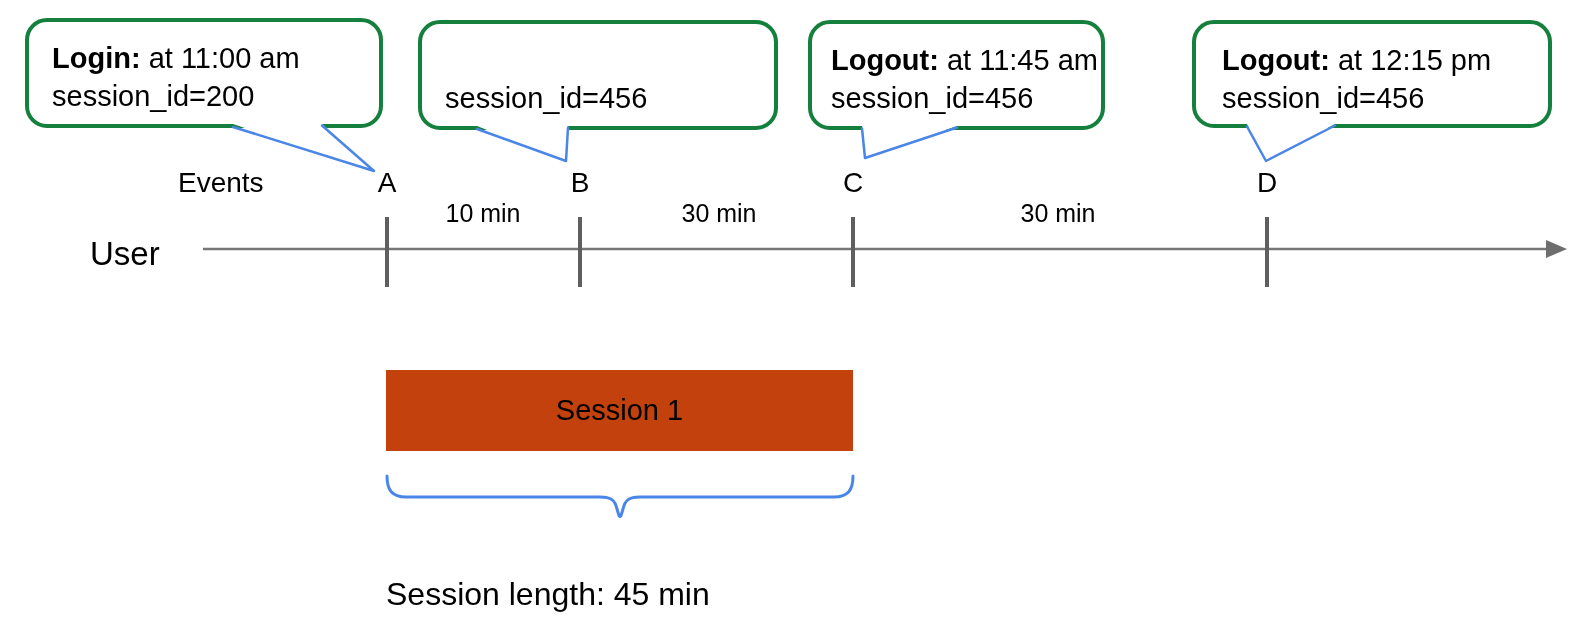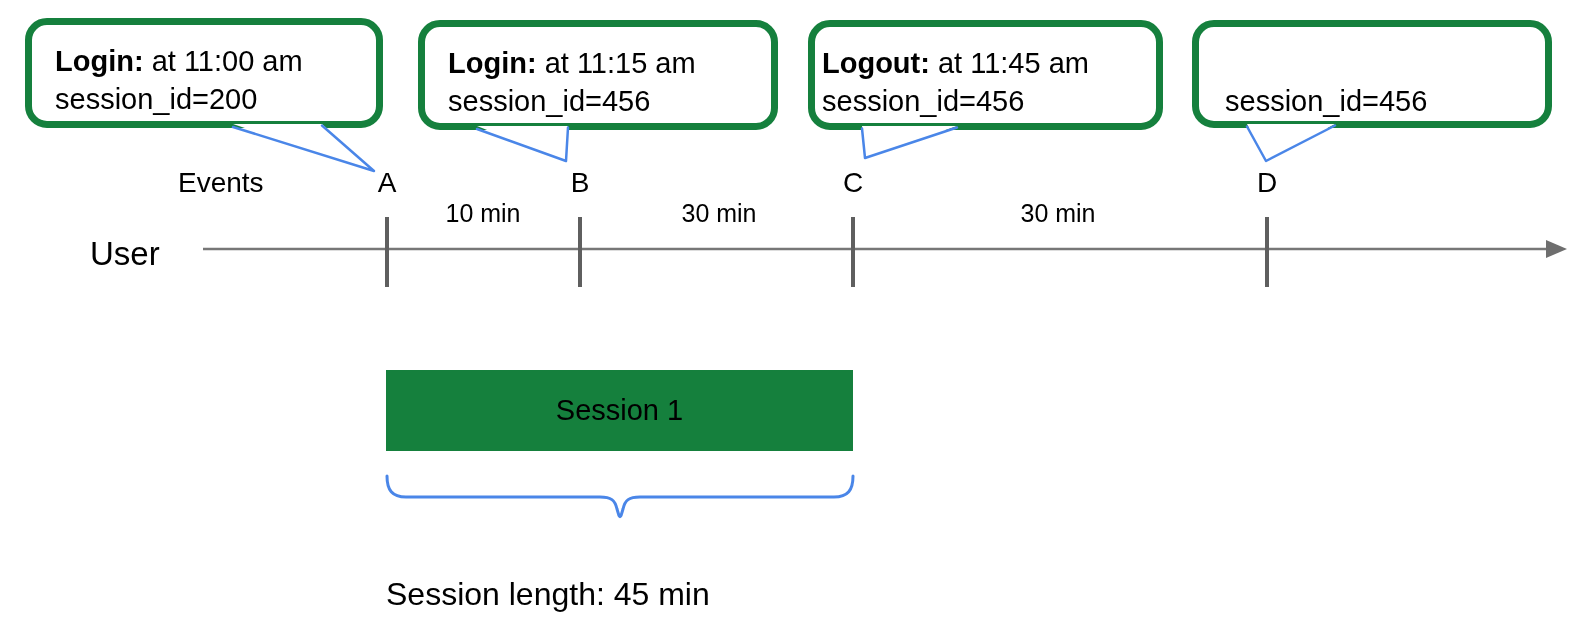--- a/index.html
+++ b/index.html
@@ -2,76 +2,76 @@
 <html><head>
 <meta charset="utf-8">
 <style>
   html,body { margin:0; padding:0; background:#ffffff; }
   body { font-family:"Liberation Sans", sans-serif; color:#000; }
   .canvas { position:relative; width:1574px; height:630px; background:#ffffff; overflow:hidden; }
 
   .bubble {
     position:absolute;
     background:#ffffff;
-    border:7px solid #15803d;
+    border:4px solid #15803d;
     border-radius:22px;
     box-sizing:border-box;
     font-size:29px;
     line-height:38px;
     padding:17px 10px 0 23px;
     white-space:nowrap;
     z-index:1;
   }
   #bubble-a { left:25px;   top:18px; width:358px; height:110px; }
   #bubble-b { left:418px;  top:20px; width:360px; height:110px; }
-  #bubble-c { left:808px;  top:20px; width:355px; height:110px; padding-left:7px; }
+  #bubble-c { left:808px;  top:20px; width:297px; height:110px; padding-left:19px; }
   #bubble-d { left:1192px; top:20px; width:360px; height:108px; padding-left:26px; }
   .bubble b { font-weight:bold; }
 
   .overlay { position:absolute; left:0; top:0; width:1574px; height:630px; z-index:2; pointer-events:none; }
 
   .events-label { position:absolute; left:178px; top:167px; font-size:28px; z-index:3; }
   .tick-letter  { position:absolute; top:167px; font-size:28px; transform:translateX(-50%); z-index:3; }
   #letter-a { left:387px; } #letter-b { left:580px; } #letter-c { left:853px; } #letter-d { left:1267px; }
 
   .interval-label { position:absolute; top:199px; font-size:25px; transform:translateX(-50%); z-index:3; }
   #interval-ab { left:483px; } #interval-bc { left:719px; } #interval-cd { left:1058px; }
 
   .user-label { position:absolute; left:90px; top:235px; font-size:33px; z-index:3; }
 
   .session-box {
     position:absolute; left:386px; top:370px; width:467px; height:81px;
-    background:#15803d;
+    background:#c2410c;
     display:flex; align-items:center; justify-content:center;
     font-size:29px; z-index:1;
   }
   .session-caption {
     position:absolute; left:386px; top:576px; width:467px;
     text-align:left; font-size:32px; z-index:1;
   }
 </style>
 </head>
 <body>
 
 <div class="canvas">
 
   <div class="bubble" id="bubble-a">
     <span><b>Login:</b><span> at 11:00 am</span></span><br>
     <span>session_id=200</span>
   </div>
   <div class="bubble" id="bubble-b">
-    <span><b>Login:</b><span> at 11:15 am</span></span><br>
+    <br>
     <span>session_id=456</span>
   </div>
   <div class="bubble" id="bubble-c">
     <span><b>Logout:</b><span> at 11:45 am</span></span><br>
     <span>session_id=456</span>
   </div>
   <div class="bubble" id="bubble-d">
-    <br>
+    <span><b>Logout:</b><span> at 12:15 pm</span></span><br>
     <span>session_id=456</span>
   </div>
 
   <div class="events-label">Events</div>
   <div class="tick-letter" id="letter-a">A</div>
   <div class="tick-letter" id="letter-b">B</div>
   <div class="tick-letter" id="letter-c">C</div>
   <div class="tick-letter" id="letter-d">D</div>
 
   <div class="interval-label" id="interval-ab">10 min</div>

